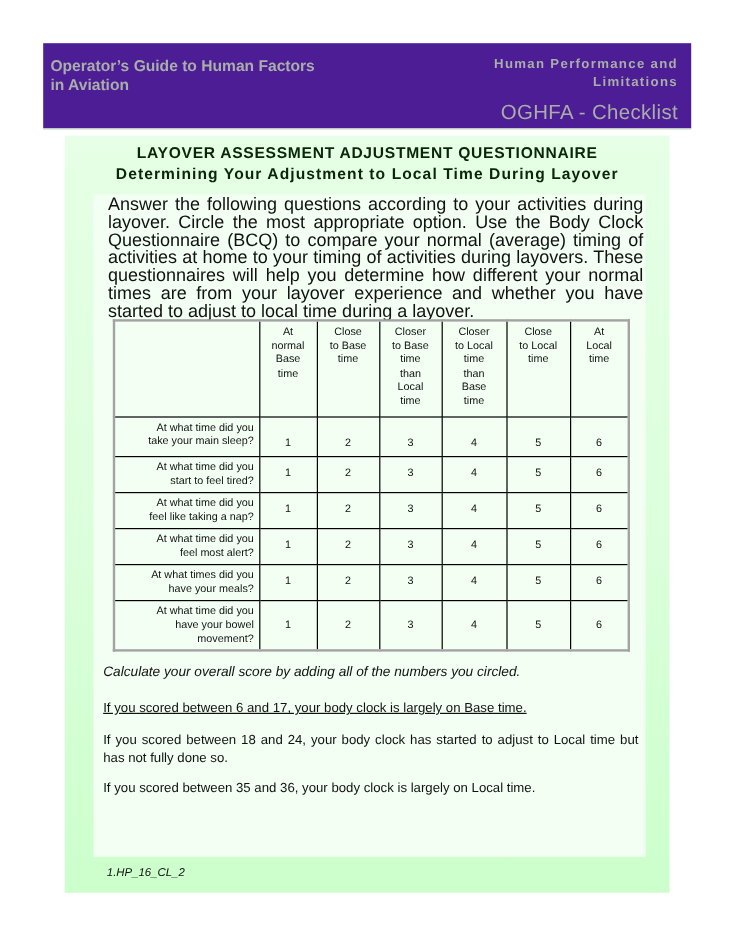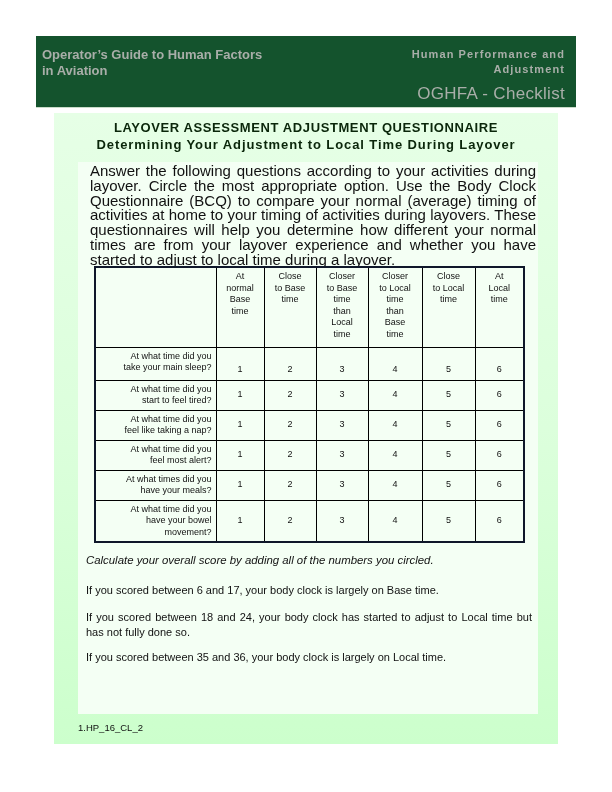--- a/index.html
+++ b/index.html
@@ -1,54 +1,54 @@
 <!DOCTYPE html>
 <html><head>
 <meta charset="utf-8">
 <style>
   html, body { margin:0; padding:0; }
   body { width:612px; height:792px; background:#ffffff; position:relative; overflow:hidden;
          font-family:"Liberation Sans", sans-serif; color:#111; }
-  .header { position:absolute; left:36px; top:36px; width:540px; height:71px; background:#14532d; }
+  .header { position:absolute; left:36px; top:36px; width:540px; height:71px; background:#4c1d95; }
   .header-line { position:absolute; left:36px; top:107px; width:540px; height:1px; background:#c9dcc9; }
   .guide-title { position:absolute; left:6px; top:11px; font-size:13px; font-weight:bold; line-height:16px; color:#a9aea9; }
   .section-title { position:absolute; right:11px; top:11px; text-align:right; font-size:11px; font-weight:bold;
                    letter-spacing:1.1px; line-height:14.5px; color:#a9aea9;margin-left:17px; }
   .doc-type { position:absolute; right:11px; top:46px; font-size:17px; line-height:24px; color:#a9aea9; letter-spacing:0.3px; }
   .panel { position:absolute; left:54px; top:113px; width:504px; height:631px;
            background:linear-gradient(to bottom, #e6ffe6 0%, #dcffdc 50%, #ccffcc 100%); }
   .title-main, .title-sub { position:absolute; left:0; width:504px; text-align:center; font-weight:bold;
                             color:#0a260a; font-size:13px; letter-spacing:0.6px; }
   .title-main { top:7px; }
   .title-sub { top:24px; letter-spacing:0.9px; }
   .body-box { position:absolute; left:24px; top:49px; width:460px; height:552px; background:#f4fff4; }
   .intro { position:absolute; left:12px; top:2px; width:446px; font-size:15px; line-height:14.8px; text-align:justify; }
   .tbl { position:absolute; left:16px; top:104px; width:429px; border-collapse:collapse; table-layout:fixed;
-         border:2px solid #0f172a; font-size:9px; line-height:11.6px; color:#111;padding-left:48px; }
+         border:2px solid #a3a3a3; font-size:9px; line-height:11.6px; color:#111;padding-left:48px; }
   .tbl th, .tbl td { border:1px solid #000; padding:0; }
   .tbl th { font-weight:normal; vertical-align:top; text-align:center; padding-top:3px; white-space:pre-line; }
   .tbl td.q { text-align:right; vertical-align:top; padding:3px 4px 0 5px; white-space:pre-line; }
   .tbl td.opt { text-align:center; vertical-align:middle; }
   .tbl tr.r0 td.opt { vertical-align:bottom; padding-bottom:4px; }
   .calc { position:absolute; left:8px; top:392px; font-size:11.4px; font-weight:normal; font-style:italic; }
   .result { position:absolute; left:8px; width:446px; font-size:11px; line-height:15px; text-align:justify; }
-  .res0 { top:421px; } .res1 { top:448px; } .res2 { top:488px; }
-  .footer-id { position:absolute; left:24px; top:609px; font-size:9.5px; color:#111; }
+  .res0 { top:421px;text-decoration:underline; } .res1 { top:448px; } .res2 { top:488px; }
+  .footer-id { position:absolute; left:35px; top:609px; font-size:9.5px; color:#111;font-style:italic; }
 </style>
 </head>
 <body>
 
 <div class="header">
   <div class="guide-title">
     <div>Operator’s Guide to Human Factors</div>
     <div>in Aviation</div>
   </div>
   <div class="section-title">
     <div>Human Performance and</div>
-    <div>Adjustment</div>
+    <div>Limitations</div>
   </div>
   <div class="doc-type">OGHFA - Checklist</div>
 </div>
 <div class="header-line"></div>
 
 <div class="panel">
   <div class="title-main">LAYOVER ASSESSMENT ADJUSTMENT QUESTIONNAIRE</div>
   <div class="title-sub">Determining Your Adjustment to Local Time During Layover</div>
 
   <div class="body-box">

